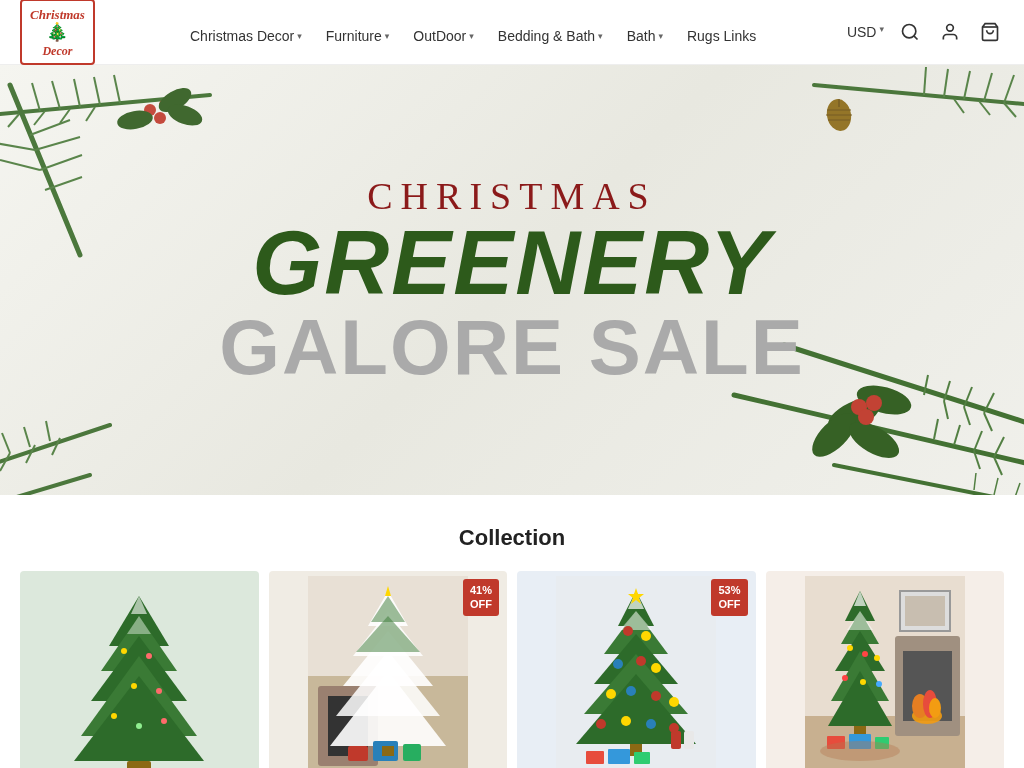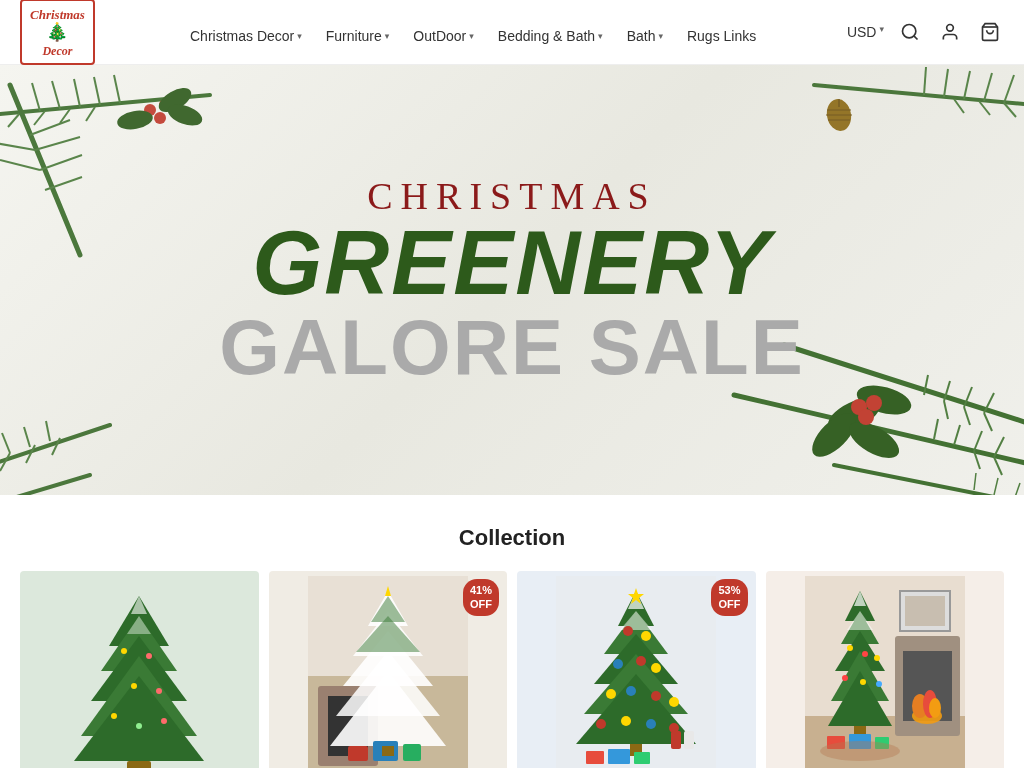--- a/index.html
+++ b/index.html
@@ -211,21 +211,21 @@
     }
     .discount-badge {
       position: absolute;
       top: 8px;
       right: 8px;
       background: #c0392b;
       color: white;
       font-size: 11px;
       font-weight: bold;
       padding: 4px 7px;
-      border-radius: 14px;
+      border-radius: 3px;
       text-align: center;
       line-height: 1.3;
     }
   </style>
 </head>
 <body>
 
 <nav class="navbar">
   <div class="logo">
     <div class="logo-box">

